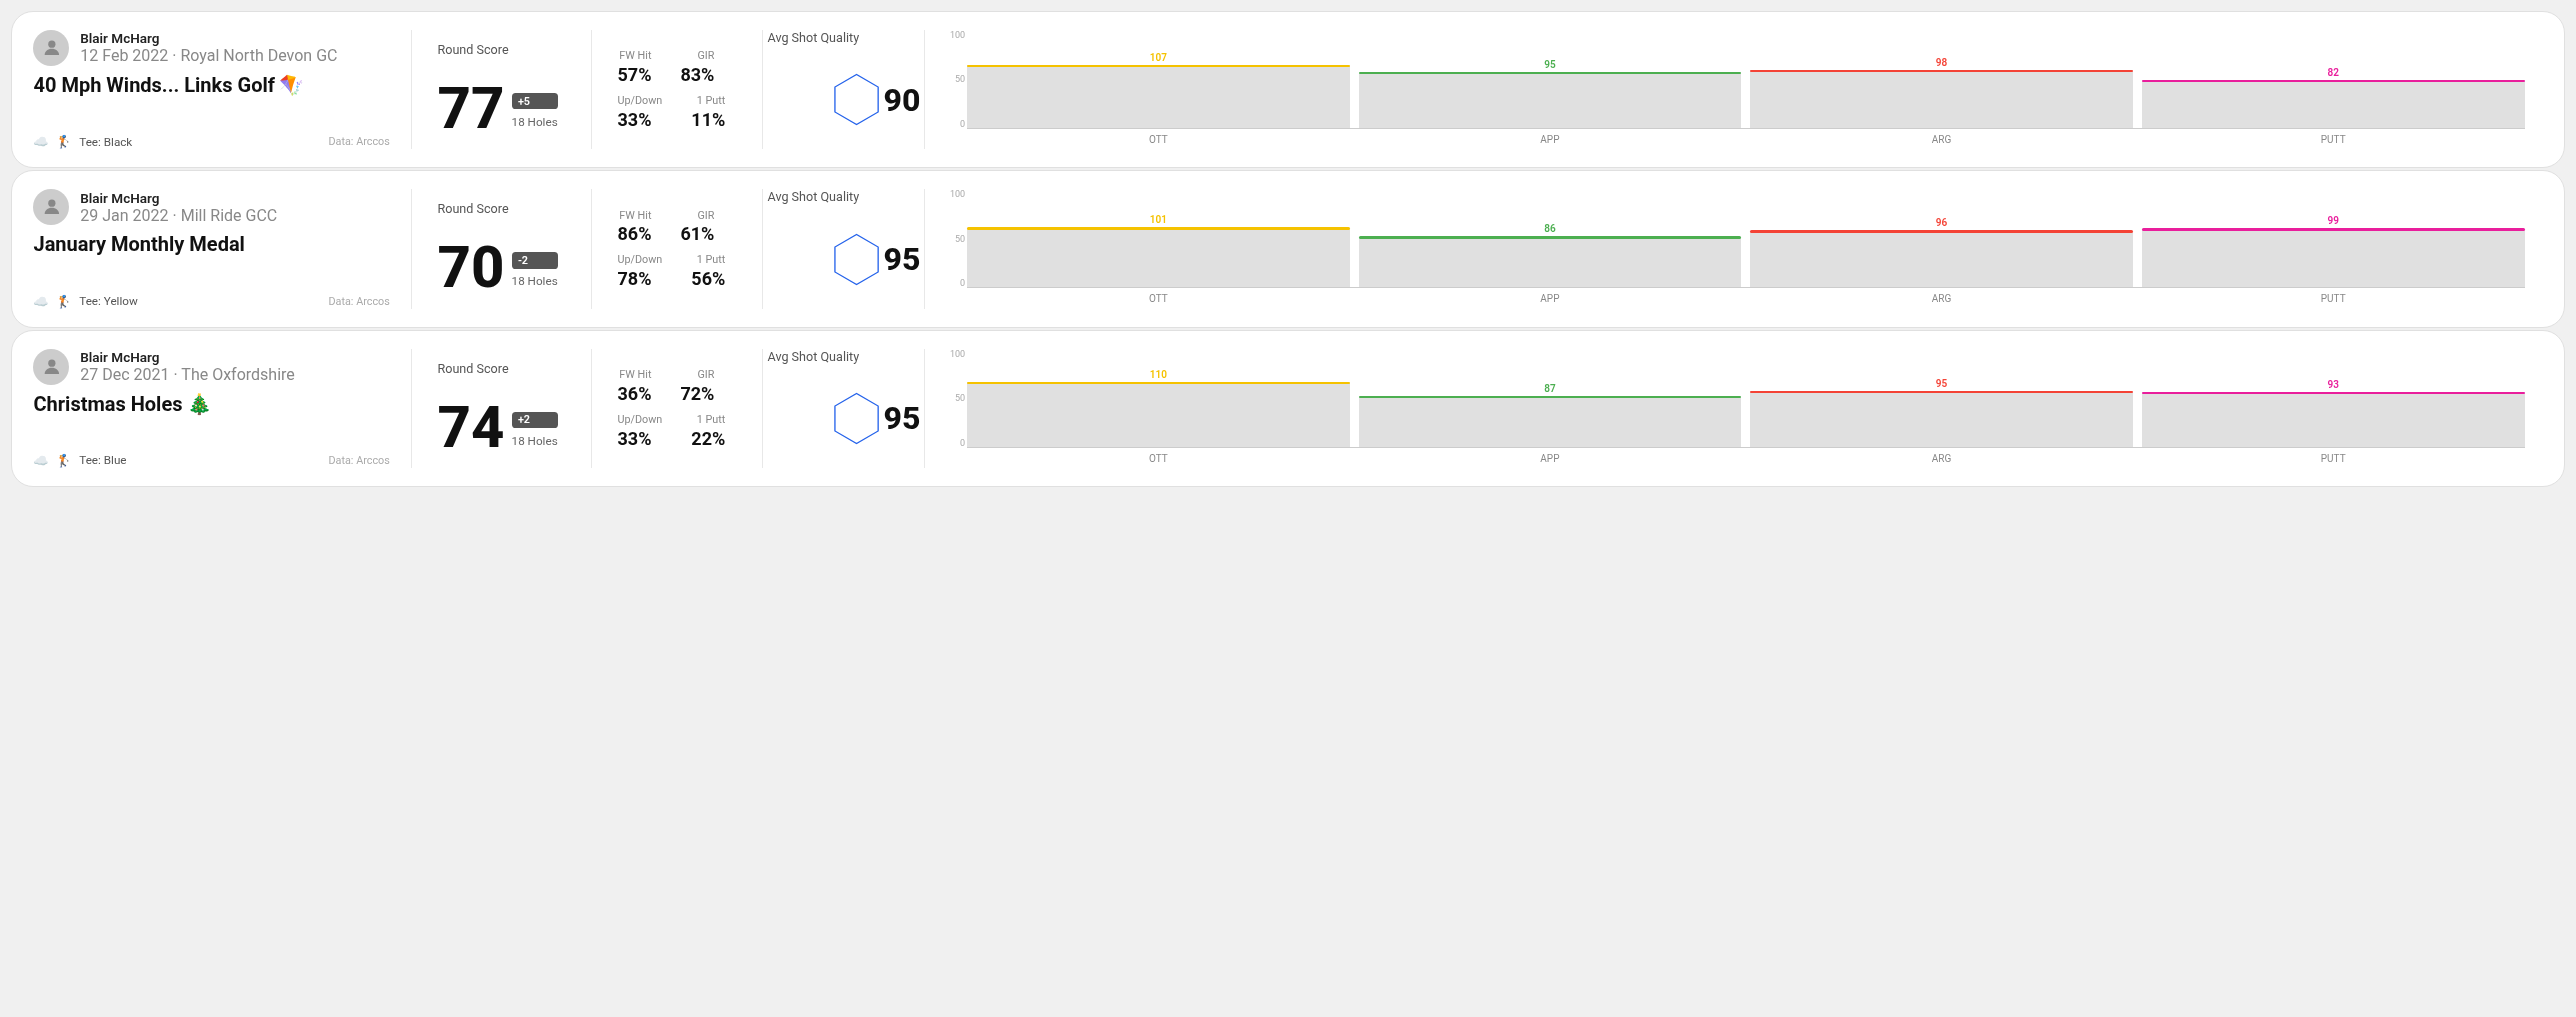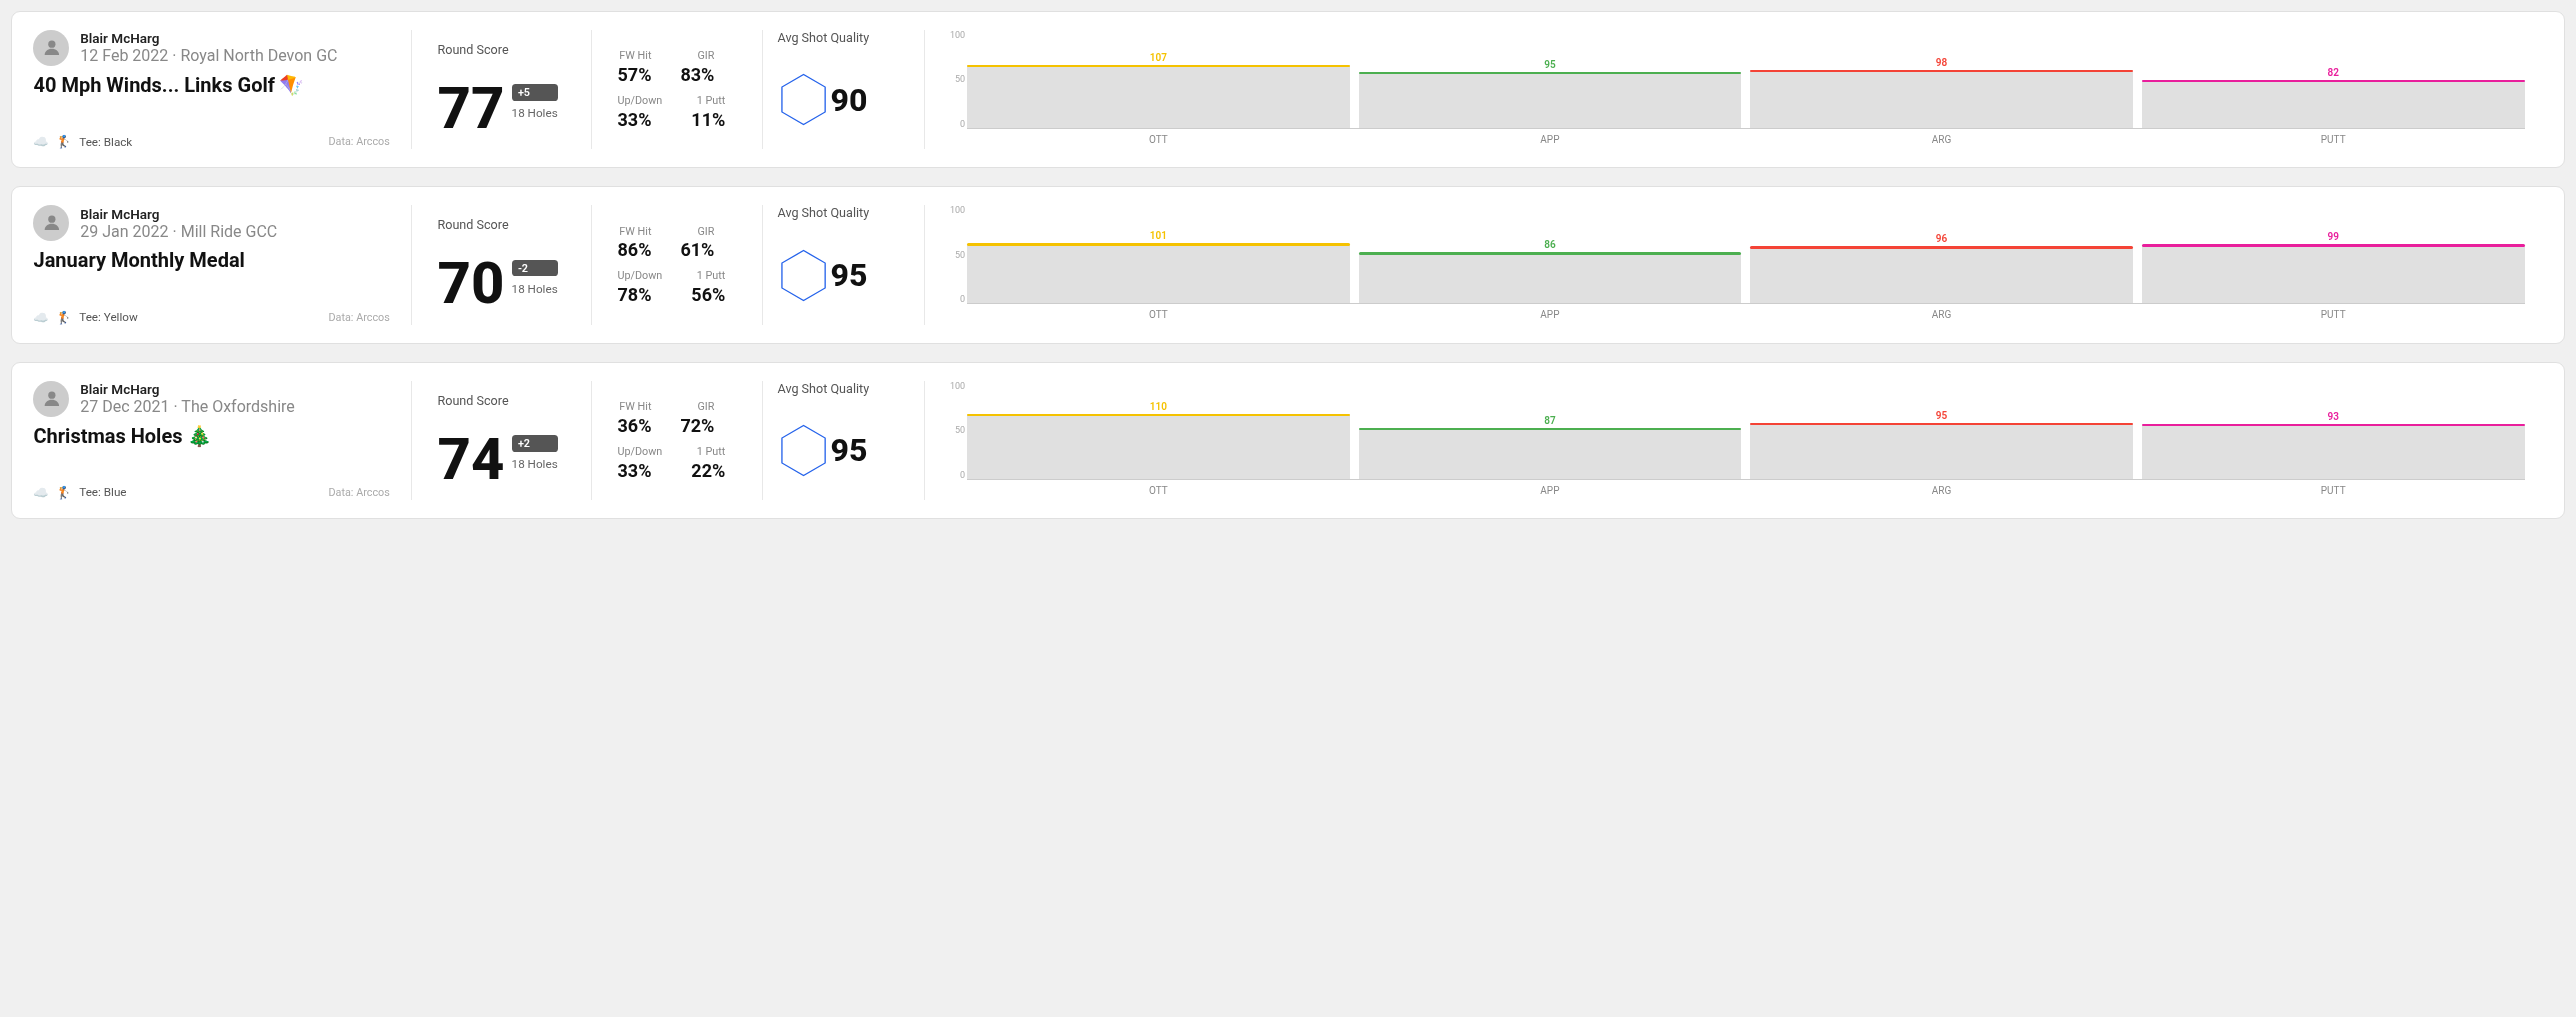--- a/index.html
+++ b/index.html
@@ -5,23 +5,23 @@
     * { box-sizing: border-box; margin: 0; padding: 0; }
     body {
       font-family: -apple-system, BlinkMacSystemFont, 'Segoe UI', Roboto, sans-serif;
       background: #f0f0f0;
       padding: 10.8px;
       min-width: 1083px;
     }
 
     .round-card {
       background: #fff;
-      border-radius: 9px;
+      border-radius: 22px;
       border: 0.9px solid #e0e0e0;
-      margin-bottom: 18px;
+      margin-bottom: 2px;
       padding: 18px 21.7px;
       display: flex;
       align-items: stretch;
       gap: 0;
     }
 
     
     .card-left {
       flex: 0 0 379px;
       display: flex;
@@ -111,21 +111,21 @@
     }
 
     .score-label {
       font-size: 12.6px;
       color: #555;
       margin-bottom: 7.2px;
     }
 
     .score-main {
       display: flex;
-      align-items: flex-start;
+      align-items: center;
       gap: 7.2px;
     }
 
     .score-number {
       font-size: 58px;
       font-weight: 800;
       color: #111;
       line-height: 1;
     }
 
@@ -180,22 +180,22 @@
       font-weight: 700;
       color: #111;
     }
 
     
     .card-quality {
       flex: 0 0 162px;
       display: flex;
       flex-direction: column;
       justify-content: center;
-      align-items: flex-start;
-      padding: 0 14px;
+      align-items: flex-end;
+      padding: 0 4px;
       border-right: 0.9px solid #e8e8e8;
       gap: 5.4px;
     }
 
     .quality-label {
       font-size: 12.6px;
       color: #555;
       align-self: flex-start;
     }
 

